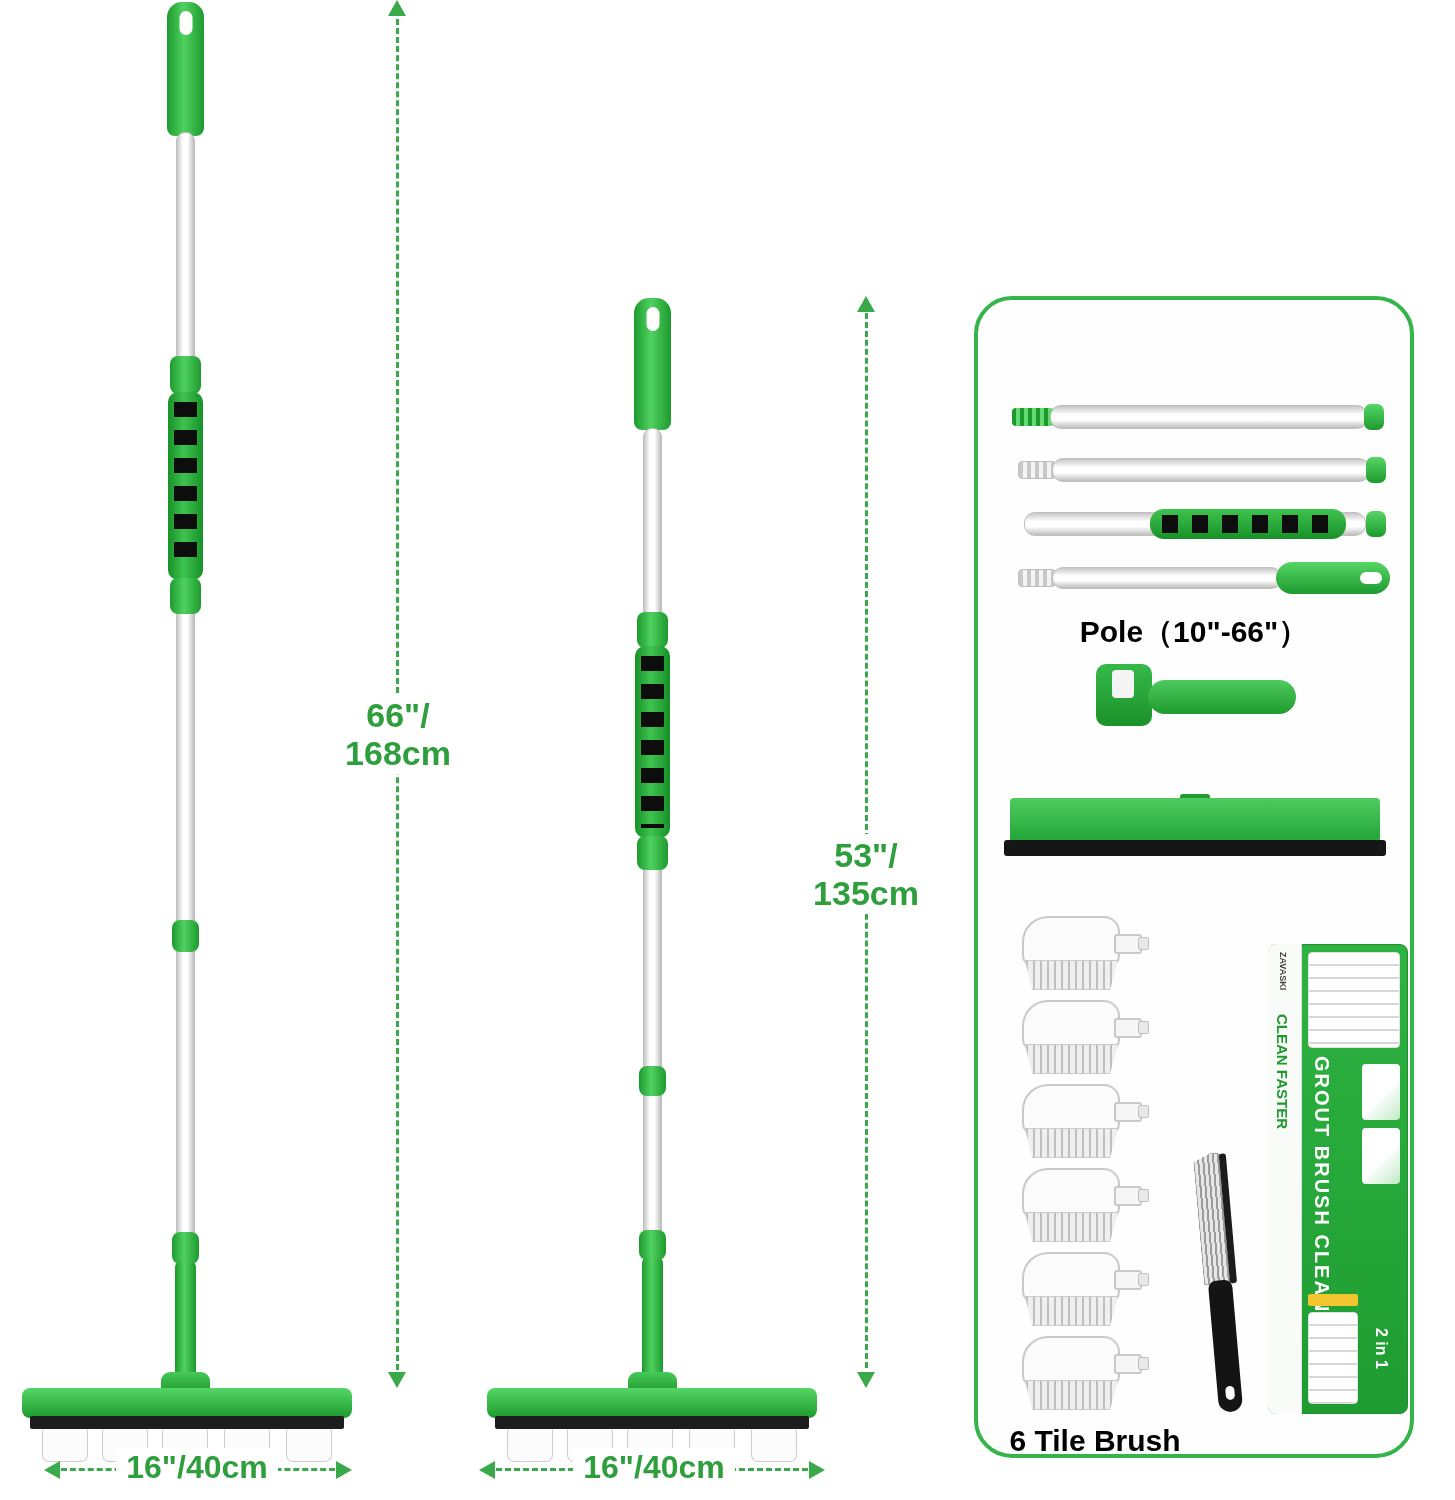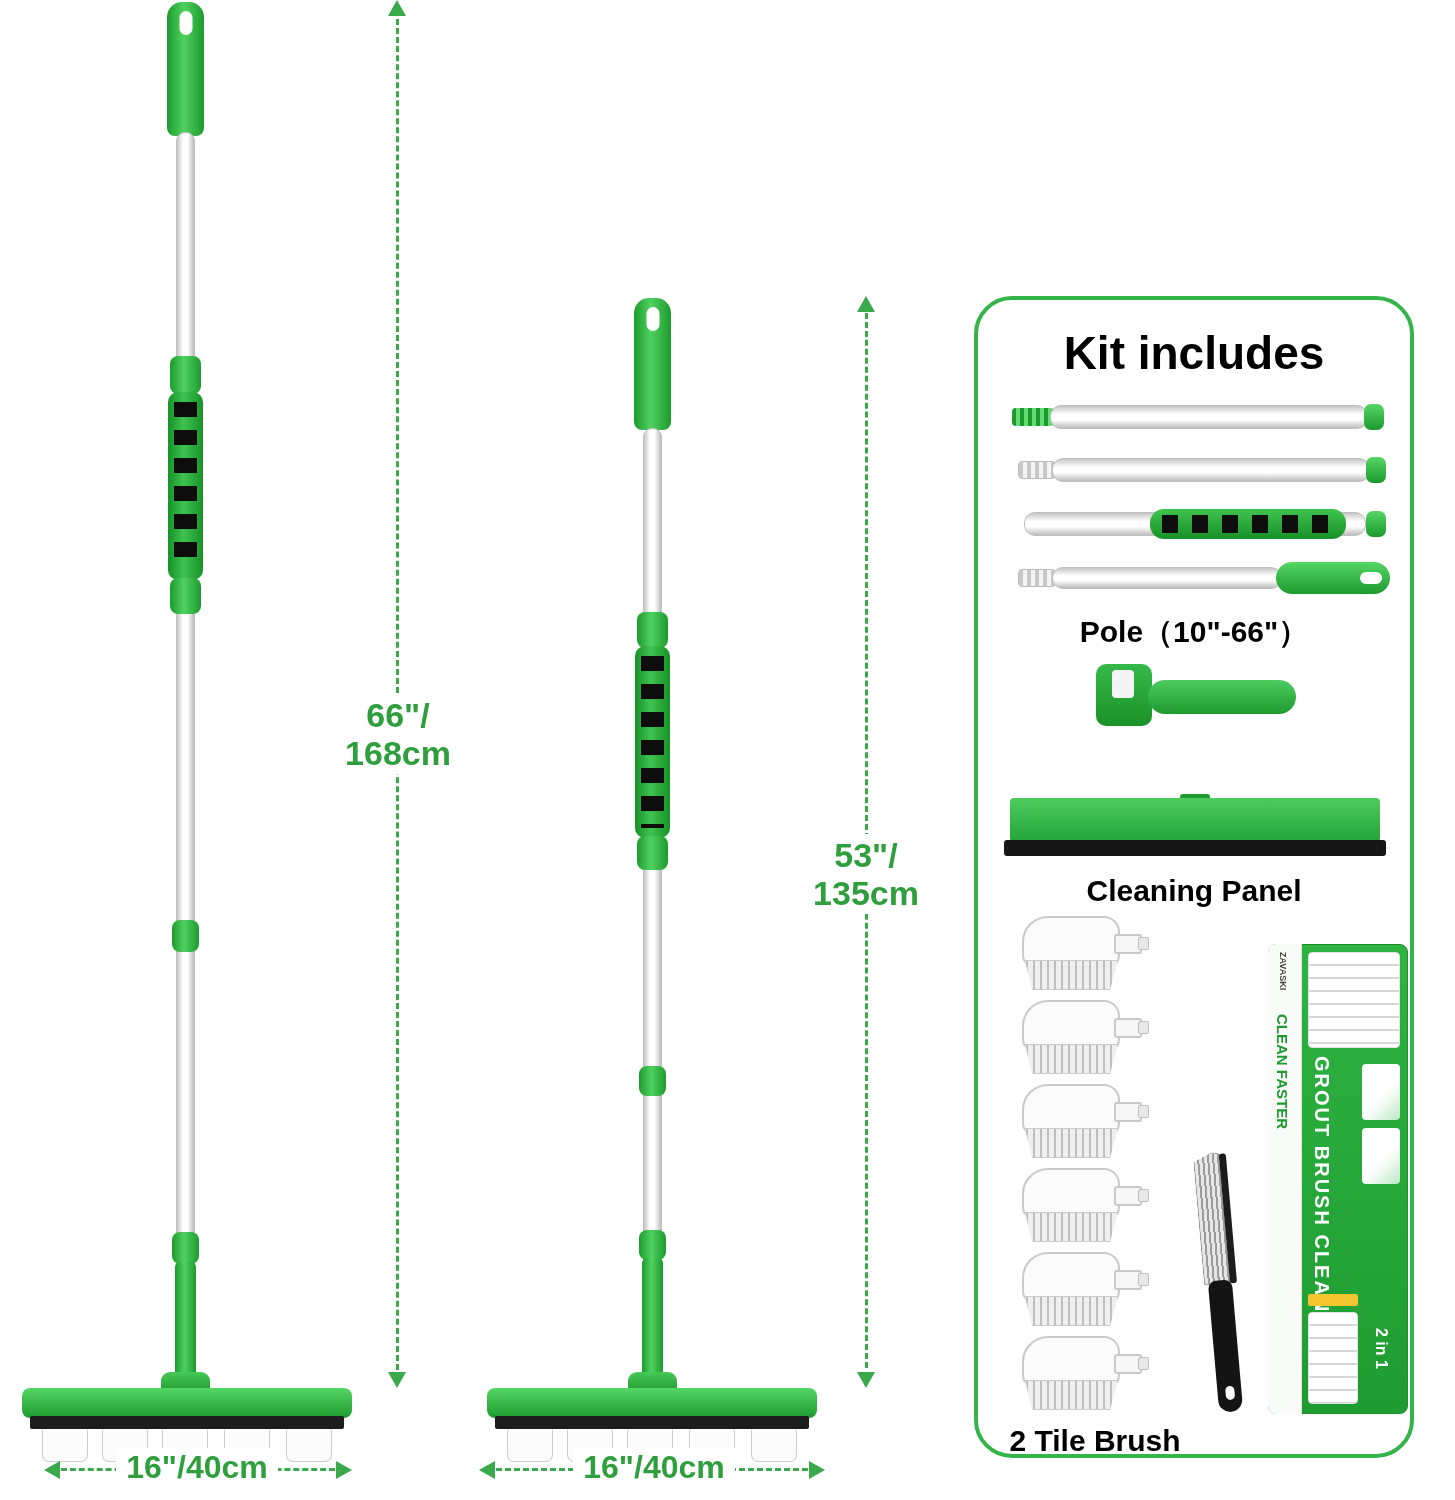--- a/index.html
+++ b/index.html
@@ -132,21 +132,20 @@
 
   <div class="abs dash-h" style="left:487px;top:1468px;width:330px"></div>
   <div class="abs tri-left" style="left:479px;top:1461px"></div>
   <div class="abs tri-right" style="left:809px;top:1461px"></div>
   <div class="abs dimlabel" style="left:573px;top:1448px;width:162px;font-size:32px">
     <span>16"/40cm</span>
   </div>
 
   <div class="abs kit-panel" style="left:974px;top:296px;width:440px;height:1162px">
 
-    <div class="abs kit-title" style="left:0;right:0;top:26px">Kit includes</div>
 
     <div class="abs" style="left:34px;top:104px;width:374px;height:26px">
       <div class="abs thread-g" style="left:0;top:4px;width:42px;height:18px"></div>
       <div class="abs pole-h" style="left:38px;top:1px;width:318px;height:24px"></div>
       <div class="abs cap" style="left:352px;top:0;width:20px;height:26px"></div>
     </div>
 
     <div class="abs" style="left:40px;top:156px;width:372px;height:28px">
       <div class="abs thread-w" style="left:0;top:5px;width:38px;height:18px"></div>
       <div class="abs pole-h" style="left:34px;top:2px;width:318px;height:24px"></div>
@@ -170,21 +169,20 @@
       <div class="abs" style="left:0;top:0;width:56px;height:62px;background:linear-gradient(180deg,#36b94a,#1b9128);border-radius:10px"></div>
       <div class="abs" style="left:16px;top:6px;width:22px;height:28px;background:#f4f4f4;border-radius:4px"></div>
       <div class="abs" style="left:52px;top:16px;width:148px;height:34px;background:linear-gradient(180deg,#4ecb5f,#1e9a2e);border-radius:17px"></div>
     </div>
 
     <div class="abs" style="left:26px;top:494px;width:382px;height:66px">
       <div class="abs" style="left:176px;top:0;width:30px;height:14px;background:#1e9a2e;border-radius:3px"></div>
       <div class="abs" style="left:6px;top:4px;width:370px;height:44px;background:linear-gradient(180deg,#4ecb5f,#23a438);border-radius:4px"></div>
       <div class="abs" style="left:0;top:46px;width:382px;height:16px;background:#161616;border-radius:3px"></div>
     </div>
-    <div class="abs part-label" style="left:0;right:0;top:574px">Cleaning Panel</div>
 
     <div class="abs tilebrush" style="left:42px;top:612px">
       <div class="tb-body"></div>
         <div class="tb-bristles"></div>
         <div class="tb-stub"></div>
         <div class="tb-knob"></div>
     </div>
     <div class="abs tilebrush" style="left:42px;top:696px">
       <div class="tb-body"></div>
         <div class="tb-bristles"></div>
@@ -208,21 +206,21 @@
         <div class="tb-bristles"></div>
         <div class="tb-stub"></div>
         <div class="tb-knob"></div>
     </div>
     <div class="abs tilebrush" style="left:42px;top:1032px">
       <div class="tb-body"></div>
         <div class="tb-bristles"></div>
         <div class="tb-stub"></div>
         <div class="tb-knob"></div>
     </div>
-    <div class="abs part-label" style="left:0;top:1124px;width:234px">2 Tile Brush</div>
+    <div class="abs part-label" style="left:0;top:1124px;width:234px">6 Tile Brush</div>
 
     <div class="abs" style="left:290px;top:644px;width:140px;height:470px;z-index:2">
       <div class="abs" style="left:0;top:0;right:0;bottom:0;background:linear-gradient(180deg,#2eb342,#1f9c31);border-radius:8px;border:1px solid #1d8f2c"></div>
       <div class="abs" style="left:0;top:0;bottom:0;width:34px;background:#f8fbf8;border-radius:8px 0 0 8px;border-right:1px solid #d9e5da"></div>
       <span class="vtext abs" style="left:10px;top:8px;height:58px;font-size:9px;color:#444;font-weight:700">ZAVASKI</span>
       <span class="vtext abs" style="left:6px;top:70px;height:170px;font-size:15px;color:#1e9a2e;font-weight:800">CLEAN FASTER</span>
       <div class="abs speclines" style="left:40px;top:8px;width:92px;height:96px"></div>
       <span class="vtext abs" style="left:42px;top:112px;height:300px;font-size:20px;color:#ffffff;font-weight:800;letter-spacing:2px">GROUT BRUSH CLEANER</span>
       <div class="abs" style="left:94px;top:120px;width:38px;height:56px;background:linear-gradient(135deg,#ffffff 55%,#bfe8c6);border-radius:4px"></div>
       <div class="abs" style="left:94px;top:184px;width:38px;height:56px;background:linear-gradient(135deg,#ffffff 55%,#bfe8c6);border-radius:4px"></div>

